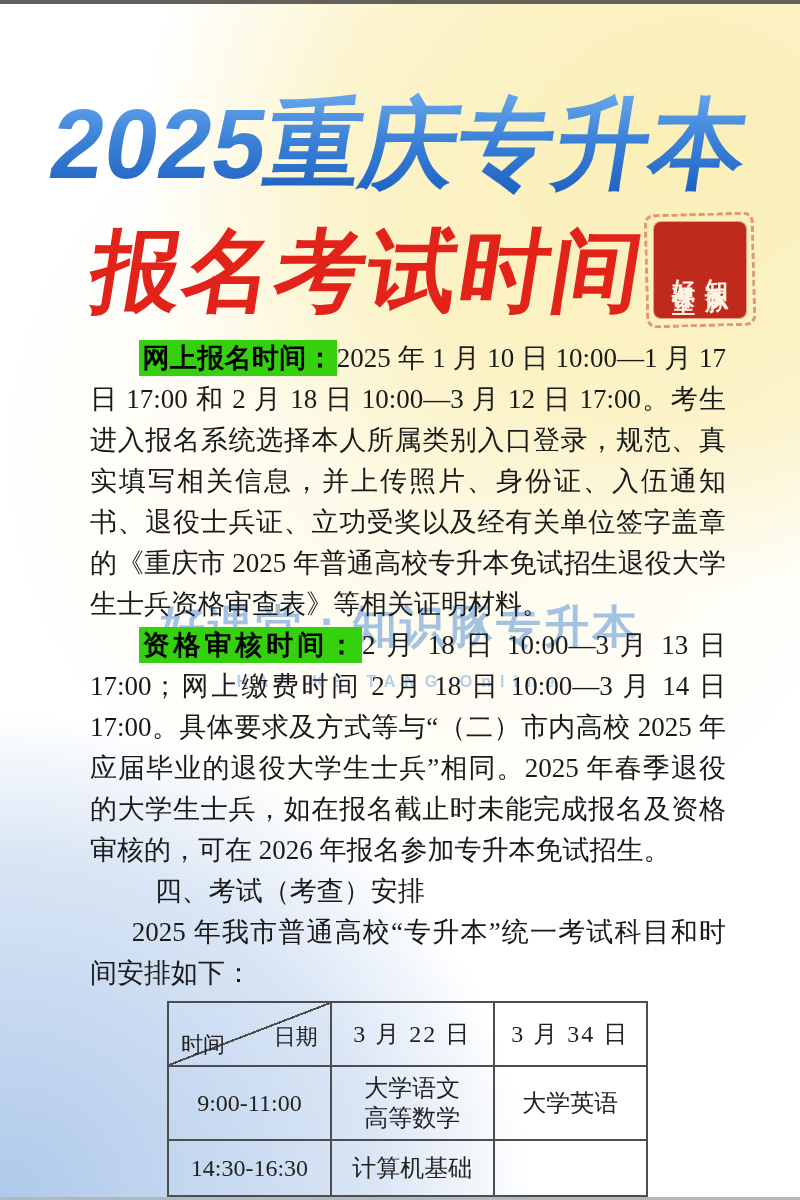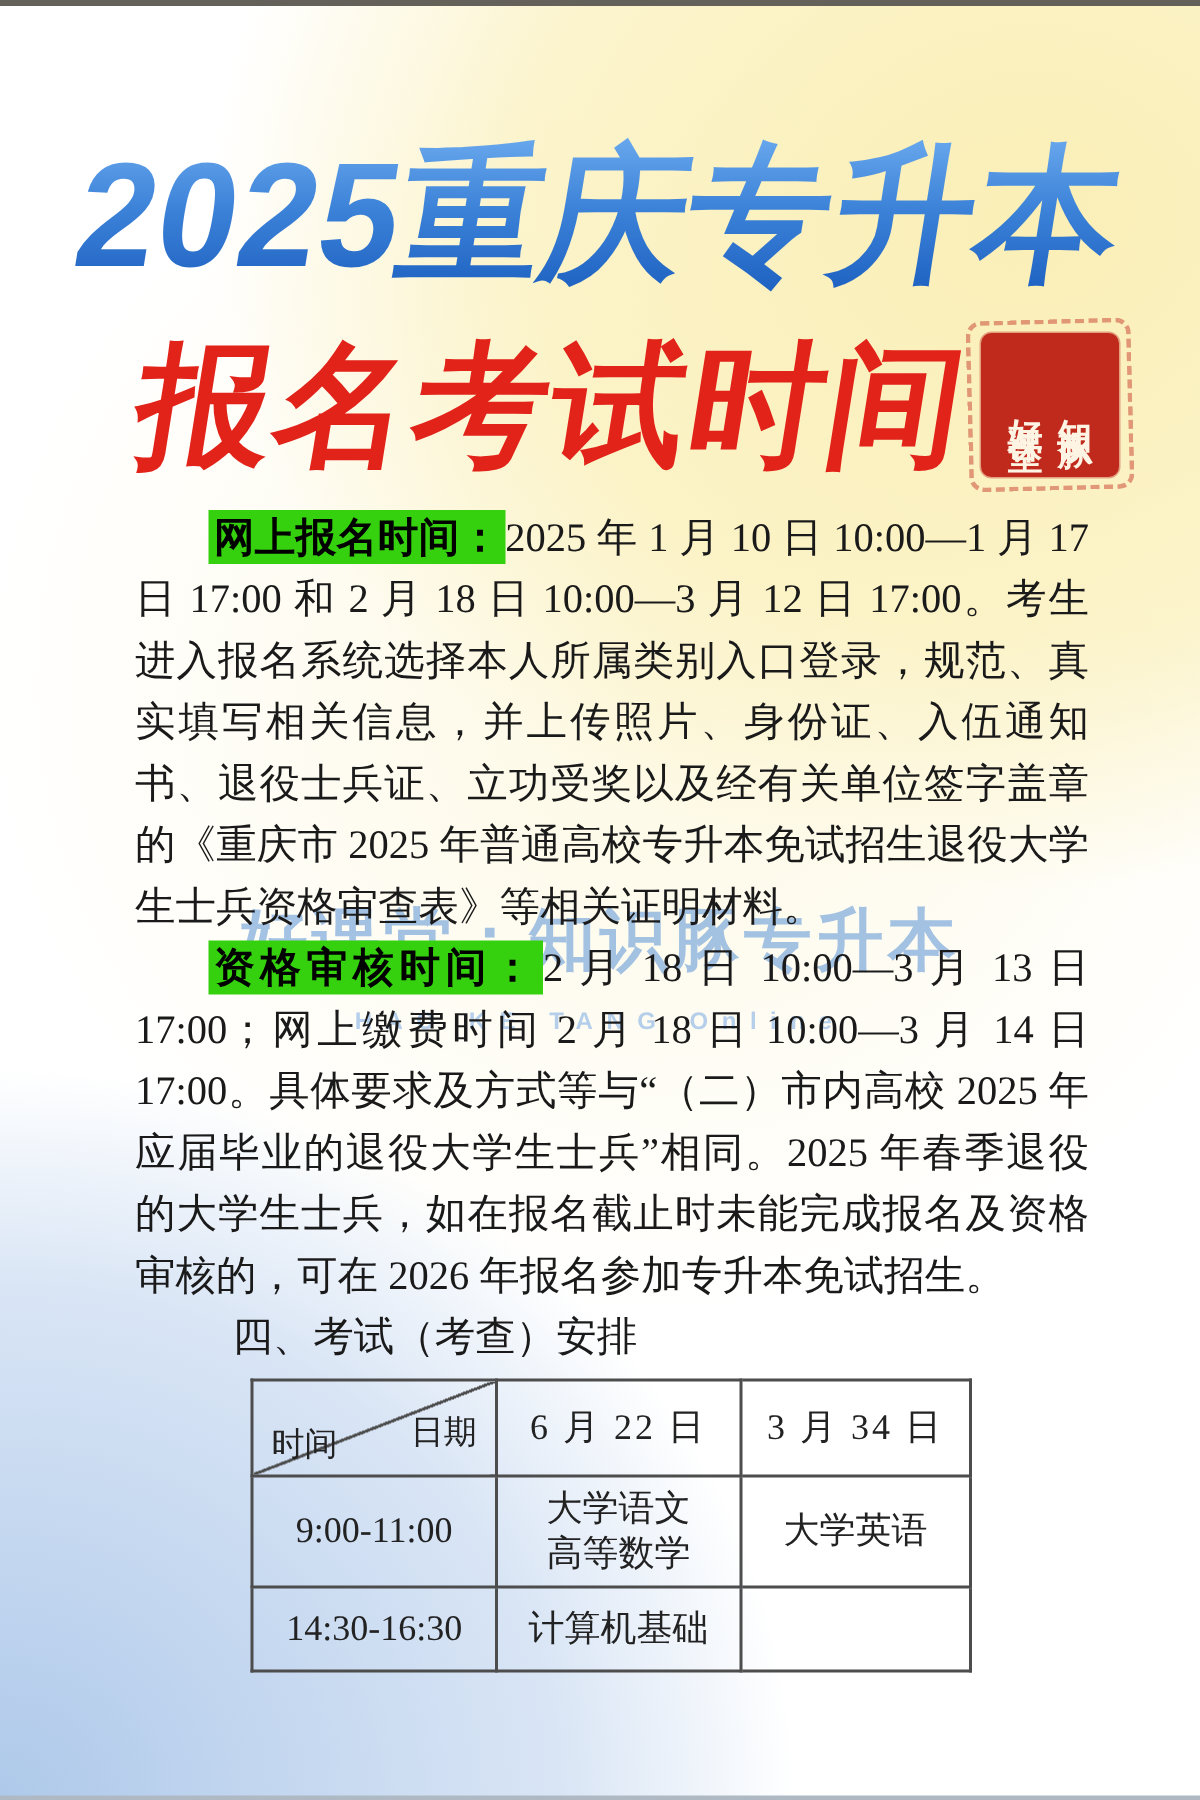--- a/index.html
+++ b/index.html
@@ -160,29 +160,30 @@
     <div class="wm1">好课堂：知识豚专升本</div>
     <div class="wm2">HAO KE TANG Online</div>
   </div>
 
   <div class="content">
     <p class="para"><mark class="hl">网上报名时间：</mark><span>2025 年 1 月 10 日 10:00—1 月 17 日 17:00 和 2 月 18 日 10:00—3 月 12 日 17:00。考生进入报名系统选择本人所属类别入口登录，规范、真实填写相关信息，并上传照片、身份证、入伍通知书、退役士兵证、立功受奖以及经有关单位签字盖章的《重庆市 2025 年普通高校专升本免试招生退役大学生士兵资格审查表》等相关证明材料。</span></p>
 
     <p class="para"><mark class="hl">资格审核时间：</mark><span>2 月 18 日 10:00—3 月 13 日 17:00；网上缴费时间 2 月 18 日 10:00—3 月 14 日 17:00。具体要求及方式等与“（二）市内高校 2025 年应届毕业的退役大学生士兵”相同。2025 年春季退役的大学生士兵，如在报名截止时未能完成报名及资格审核的，可在 2026 年报名参加专升本免试招生。</span></p>
 
     <p class="section">四、考试（考查）安排</p>
+    <p class="intro">2025 年我市普通高校“专升本”统一考试科目和时间安排如下：</p>
 
     <table class="schedule">
       <tbody>
         <tr>
           <td class="corner">
             <span class="corner-top">日期</span>
             <span class="corner-bottom">时间</span>
           </td>
-          <td class="c-date">6 月 22 日</td>
+          <td class="c-date">3 月 22 日</td>
           <td class="c-date">3 月 34 日</td>
         </tr>
         <tr class="r1">
           <td>9:00-11:00</td>
           <td class="pre">大学语文
 高等数学</td>
           <td>大学英语</td>
         </tr>
         <tr class="r2">
           <td>14:30-16:30</td>

